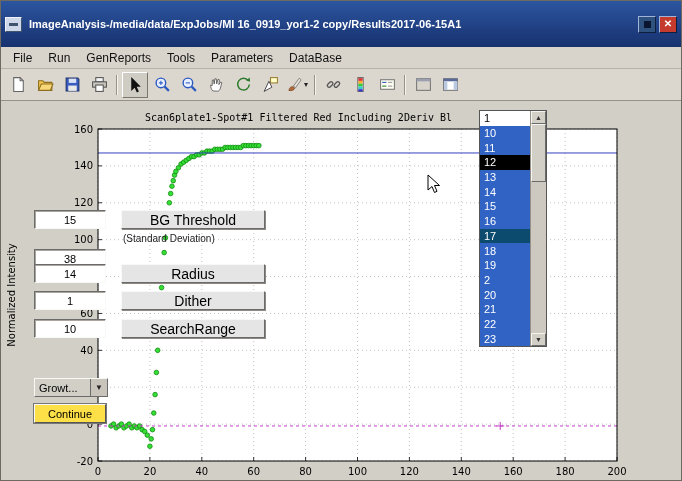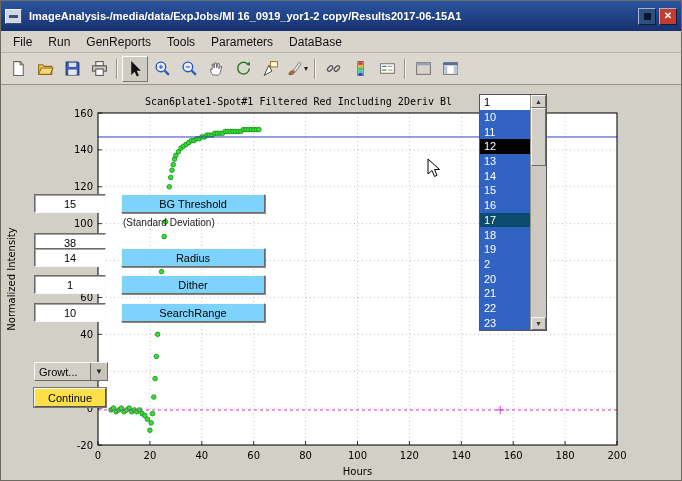--- a/index.html
+++ b/index.html
@@ -1,19 +1,19 @@
 <!DOCTYPE html>
 <html><head>
 <meta charset="utf-8">
 <style>
   html,body{margin:0;padding:0;background:#fff;}
   .window{position:relative;width:682px;height:481px;box-sizing:border-box;border:1px solid #6e6a62;
           font-family:"Liberation Sans",sans-serif;background:#d2cfc7;overflow:hidden;}
   
-  .titlebar{height:22px;background:linear-gradient(#2c55a0,#17316e);display:flex;align-items:center;padding:4px 4px;}
+  .titlebar{height:22px;background:linear-gradient(#2c55a0,#17316e);display:flex;align-items:center;padding:12px 4px;}
   .titlebar-icon{width:15px;height:13px;background:#cfd8e8;border:1px solid;border-color:#eef2f8 #41546e #41546e #eef2f8;
                  display:flex;align-items:center;justify-content:center;}
   .titlebar-icon i{display:block;width:9px;height:3px;background:#41546e;}
   .title-text{flex:1;margin-left:7px;color:#fff;font-size:11px;font-weight:bold;white-space:nowrap;overflow:hidden;}
   .tb-btn{width:16px;height:15px;margin-left:3px;border:1px solid;border-color:#9fb4d8 #0e1d3e #0e1d3e #9fb4d8;
           display:flex;align-items:center;justify-content:center;}
   .tb-btn.min{background:#2e527d;}
   .tb-btn.min i{display:block;width:7px;height:7px;background:#0a1530;}
   .tb-btn.close{background:#c43b2e;color:#fff;font-size:10px;font-weight:bold;line-height:1;}
   
@@ -31,23 +31,23 @@
   .tb-sep{width:0;height:20px;border-left:1px solid #96928a;border-right:1px solid #f6f4ef;margin:0 3px;}
   
   .main{position:relative;height:405px;background:#d2cfc7;}
   #chart{position:absolute;left:0;top:0;z-index:1;}
   .tick{font:10px "DejaVu Sans",sans-serif;fill:#000;}
   .chart-title{font:10px "DejaVu Sans Mono",monospace;fill:#000;}
   
   .ctl-row{position:absolute;left:33px;display:flex;z-index:3;}
   .ctl-input{width:70px;height:17px;background:#fff;border:1px solid;border-color:#6b6b6b #f8f8f6 #f8f8f6 #6b6b6b;
              box-shadow:inset 1px 1px 0 #aaa69e;font-size:11px;display:flex;align-items:center;justify-content:center;}
-  .ctl-label{margin-left:15px;width:142px;height:17px;background:#7dd3fc;border:1px solid;
+  .ctl-label{margin-left:15px;width:142px;height:17px;background:#e5e5e5;border:1px solid;
              border-color:#f8f8f6 #6b6b6b #6b6b6b #f8f8f6;box-shadow:1px 1px 0 #8d8982;
-             font-size:11px;display:flex;align-items:center;justify-content:center;white-space:nowrap;}
+             font-size:14px;display:flex;align-items:center;justify-content:center;white-space:nowrap;}
   .ctl-sub{position:absolute;left:122px;top:132px;font-size:10px;color:#222;z-index:2;white-space:nowrap;}
   .growth-combo{position:absolute;left:33px;top:277px;width:74px;height:19px;z-index:3;background:#d2cfc7;
                 border:1px solid;border-color:#f8f8f6 #6b6b6b #6b6b6b #f8f8f6;display:flex;align-items:center;
                 font-size:11px;box-sizing:border-box;}
   .growth-combo .txt{padding-left:4px;white-space:nowrap;overflow:hidden;flex:1;}
   .growth-combo .arrow-box{width:16px;height:100%;background:#c8c4bc;border-left:1px solid #6b6b6b;
                 display:flex;align-items:center;justify-content:center;font-size:8px;color:#222;}
   .continue-btn{position:absolute;left:33px;top:303px;width:72px;height:19px;z-index:3;background:#fde047;
                 border:1px solid;border-color:#f8f8f6 #555 #555 #f8f8f6;box-shadow:0 0 0 1px #777;
                 font-size:11px;display:flex;align-items:center;justify-content:center;box-sizing:border-box;}

